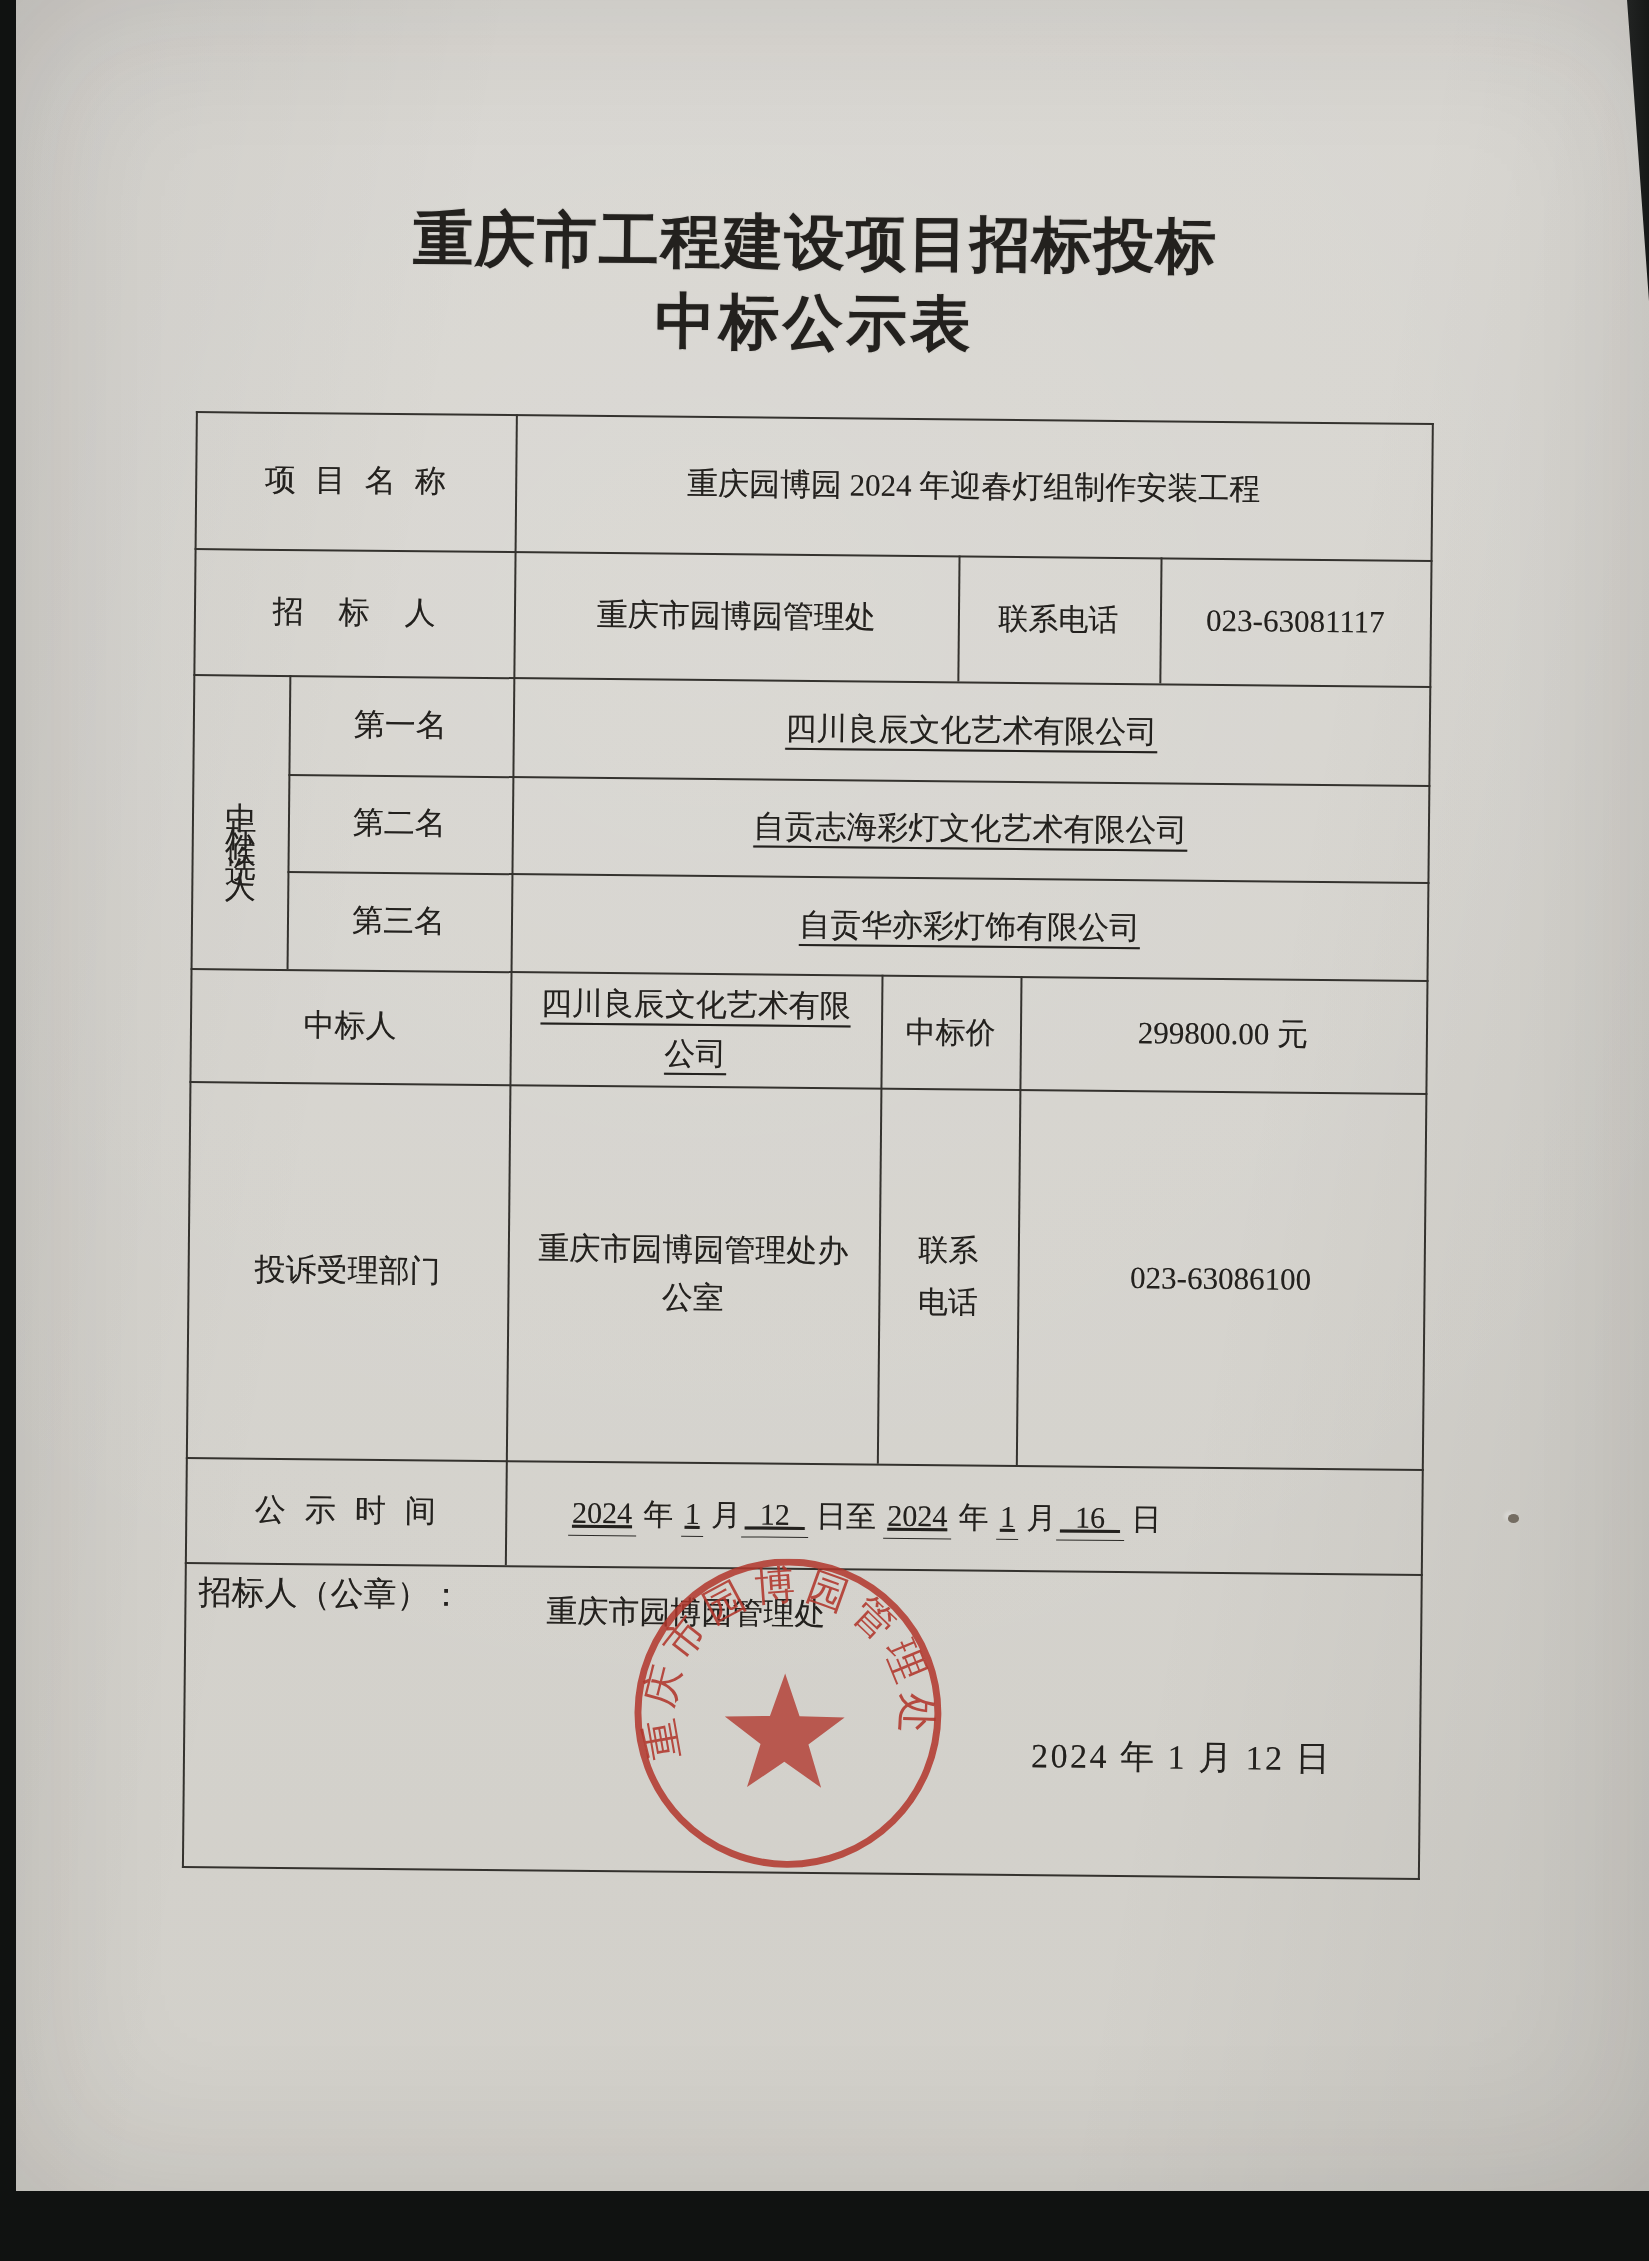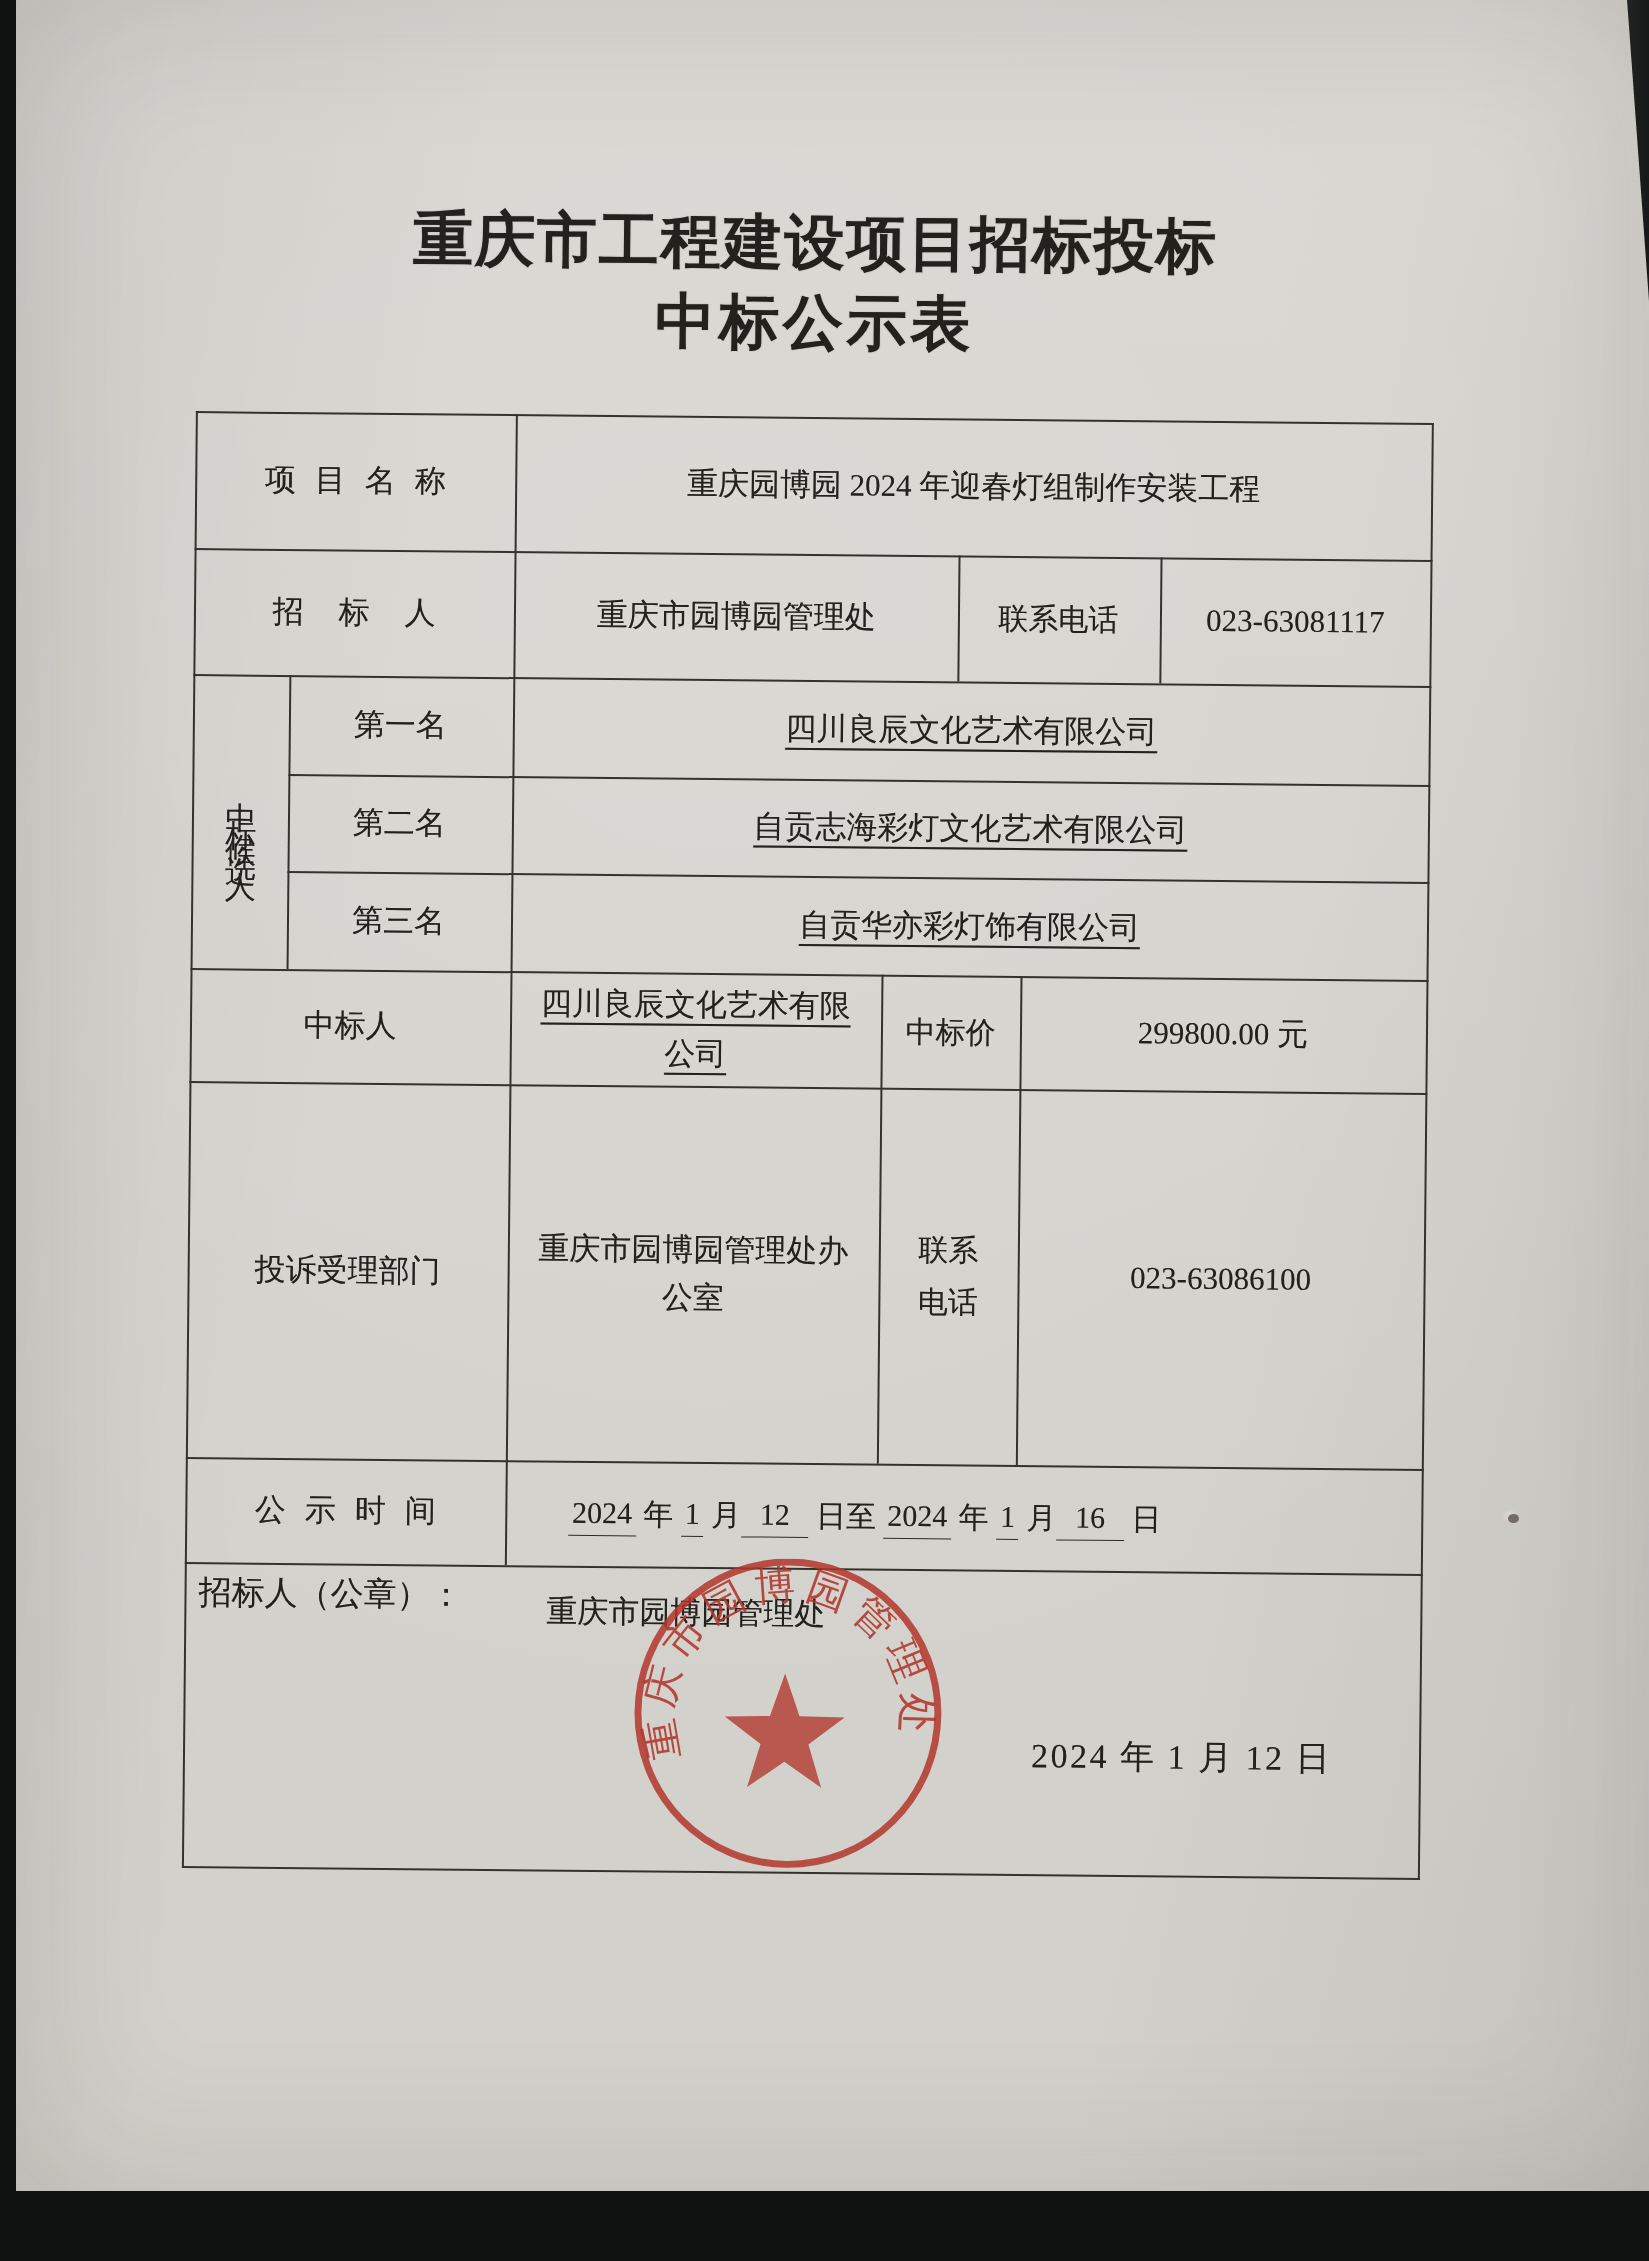--- a/index.html
+++ b/index.html
@@ -47,21 +47,21 @@
   .ls55{letter-spacing:35px;text-indent:35px;}
   .vert{
     writing-mode:vertical-rl;text-orientation:upright;
     letter-spacing:17.6px;font-size:31px;
   }
   .uline{text-decoration:underline;text-decoration-thickness:1.9px;text-underline-offset:8.8px;}
   .wrapbox{display:inline-block;width:315px;word-break:break-all;line-height:1.55;}
   .narrow{display:inline-block;width:70px;word-break:break-all;line-height:1.75;}
   #publicity-value{justify-content:flex-start;padding-left:63px;white-space:pre;font-size:30px;}
   .seg{white-space:pre;}
-  .seg.u{border-bottom:1.9px solid #2b2a27;padding:0 3.8px;}
+  .seg.u{border-bottom:1.9px solid #2b2a27;padding:0 3.8px;text-decoration:underline;}
   .freechar{position:absolute;color:#23211e;text-shadow:0 0 0.6px rgba(40,38,35,.4);}
   #seal-svg{position:absolute;left:620px;top:1559px;}
 </style>
 </head>
 <body>
 
 <div id="paper">
   <div id="tilt">
 
     <div class="doc-title" style="top:203px;">重庆市工程建设项目招标投标</div>

